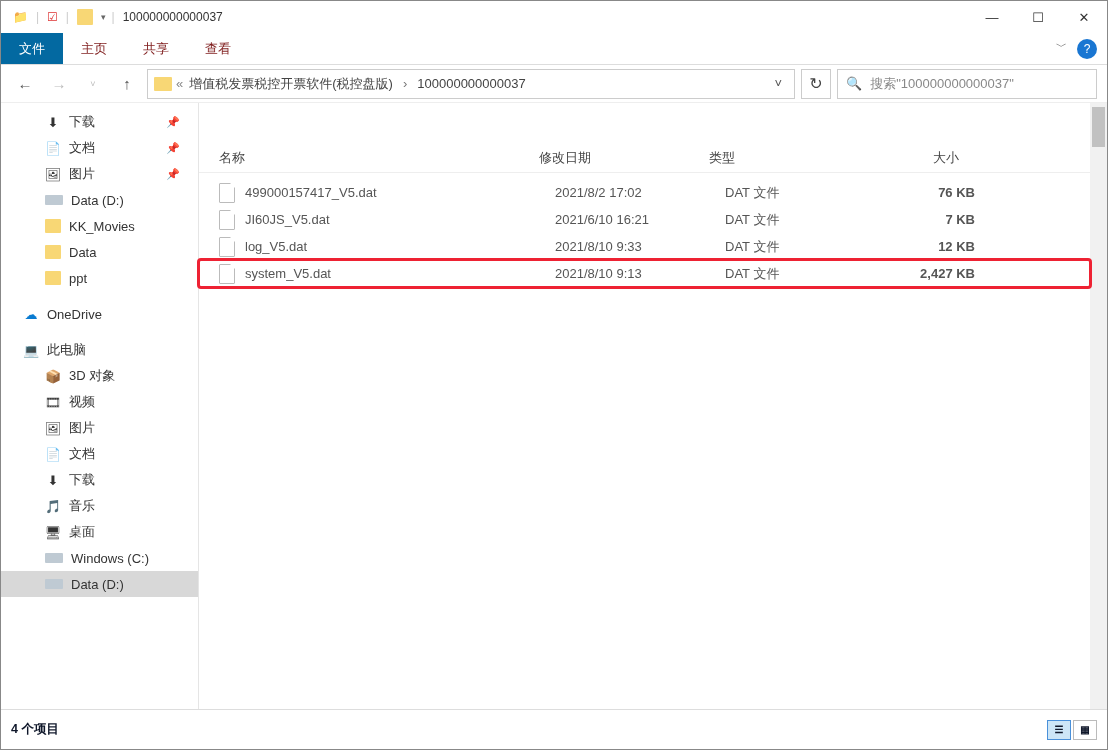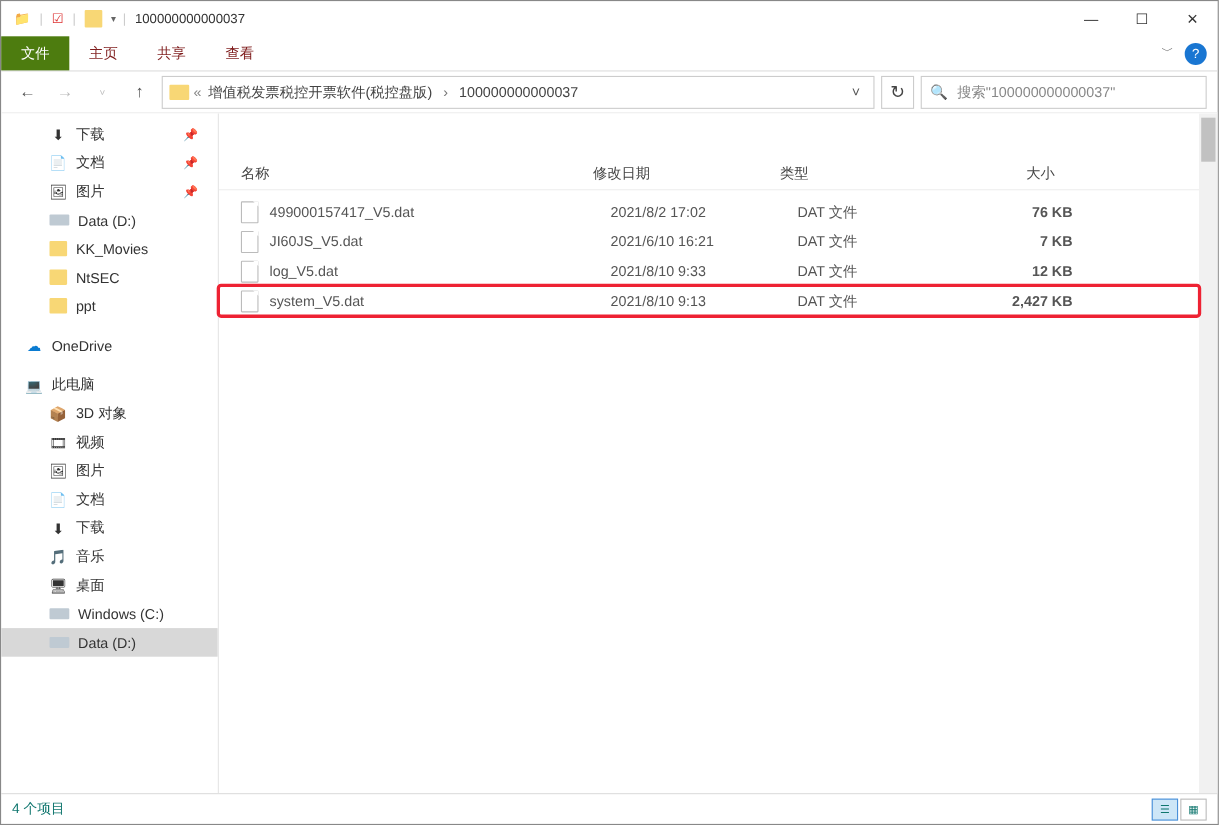--- a/index.html
+++ b/index.html
@@ -8,21 +8,21 @@
 
 .titlebar { height: 32px; display: flex; align-items: center; padding-left: 8px; font-size: 12px; color: #333; }
 .titlebar .icon-folder { width: 16px; height: 16px; background: #f8d775; border-radius: 1px; margin: 0 4px; }
 .titlebar .qa-icon { margin: 0 4px; }
 .titlebar .title-text { margin-left: 6px; }
 .titlebar .winbtns { margin-left: auto; display: flex; }
 .titlebar .winbtn { width: 46px; height: 32px; display: flex; align-items: center; justify-content: center; color: #333; font-size: 13px; cursor: pointer; }
 
 
 .ribbon { height: 32px; display: flex; align-items: stretch; border-bottom: 1px solid #ddd; font-size: 13px; position: relative; }
-.ribbon .file-tab { background: #4d7c0f; color: #fff; padding: 0 18px; display: flex; align-items: center; cursor: pointer; }
+.ribbon .file-tab { background: #0369a1; color: #fff; padding: 0 18px; display: flex; align-items: center; cursor: pointer; }
 .ribbon .tab { padding: 0 18px; display: flex; align-items: center; color: #7f1d1d; cursor: pointer; }
 .ribbon .help { position: absolute; right: 10px; top: 6px; width: 20px; height: 20px; border-radius: 50%; background: #1976d2; color: #fff; font-size: 12px; display: flex; align-items: center; justify-content: center; cursor: pointer; }
 .ribbon .rib-toggle { position: absolute; right: 40px; top: 6px; color: #666; font-size: 11px; cursor: pointer; }
 
 
 .navbar { height: 38px; display: flex; align-items: center; padding: 4px 10px; gap: 6px; border-bottom: 1px solid #eee; }
 .nav-arrow { width: 28px; height: 28px; display: flex; align-items: center; justify-content: center; color: #555; font-size: 15px; cursor: pointer; }
 .nav-arrow.disabled { color: #bbb; }
 .addr { flex: 1; height: 30px; border: 1px solid #ccc; display: flex; align-items: center; padding: 0 6px; font-size: 13px; color: #444; gap: 4px; }
 .addr .crumb { padding: 0 2px; cursor: pointer; }
@@ -56,21 +56,21 @@
 .row { height: 27px; display: flex; align-items: center; padding-left: 20px; color: #555; cursor: pointer; }
 .row .fi { width: 16px; height: 20px; border: 1px solid #bbb; border-radius: 1px; margin-right: 10px; background: #fff; position: relative; }
 .row .fi::after { content: ""; position: absolute; right: -1px; top: -1px; border-style: solid; border-width: 0 5px 5px 0; border-color: transparent #fff transparent transparent; }
 .row.highlight { outline: 3px solid #e23; outline-offset: -1px; border-radius: 2px; }
 .rn { width: 310px; }
 .rd { width: 170px; }
 .rt { width: 150px; }
 .rs { width: 130px; text-align: right; padding-right: 30px; font-weight: bold; }
 
 
-.status { height: 28px; border-top: 1px solid #ddd; display: flex; align-items: center; padding: 0 10px; font-size: 12.5px; color: #0f766e; }
+.status { height: 40px; border-top: 1px solid #ddd; display: flex; align-items: center; padding: 0 10px; font-size: 12.5px; color: #0f172a; font-weight: bold; }
 .status .view-btns { margin-left: auto; display: flex; gap: 2px; }
 .status .vbtn { width: 24px; height: 20px; border: 1px solid #bbb; display: flex; align-items: center; justify-content: center; font-size: 10px; cursor: pointer; }
 .status .vbtn.active { background: #cde6f7; border-color: #4a90d9; }
 
 
 .sb { width: 17px; background: #f1f1f1; display: flex; align-items: flex-start; justify-content: center; padding-top: 4px; }
 .sb .thumb { width: 13px; height: 40px; background: #c1c1c1; }
 </style>
 </head>
 <body>
@@ -141,21 +141,21 @@
         <div class="side-item indent">
           <span class="sic drive"></span>
           <span>Data (D:)</span>
         </div>
         <div class="side-item indent">
           <span class="sic folder"></span>
           <span>KK_Movies</span>
         </div>
         <div class="side-item indent">
           <span class="sic folder"></span>
-          <span>NtSEC</span>
+          <span>Data</span>
         </div>
         <div class="side-item indent">
           <span class="sic folder"></span>
           <span>ppt</span>
         </div>
       </div>
     <div class="side-item group">
       <span class="sic cloud">☁</span>
       <span>OneDrive</span>
     </div>

